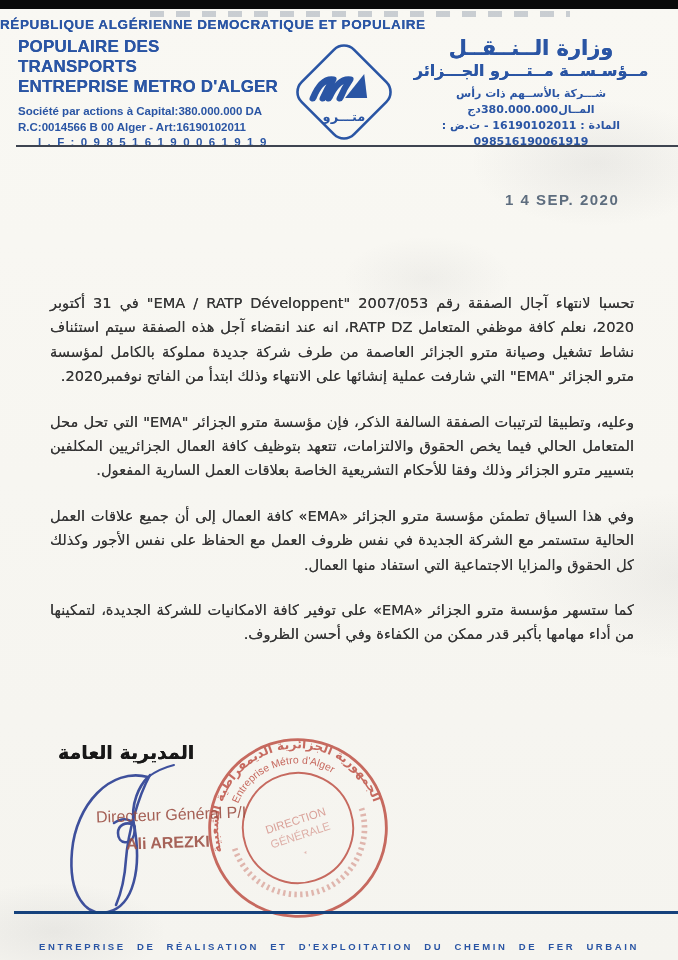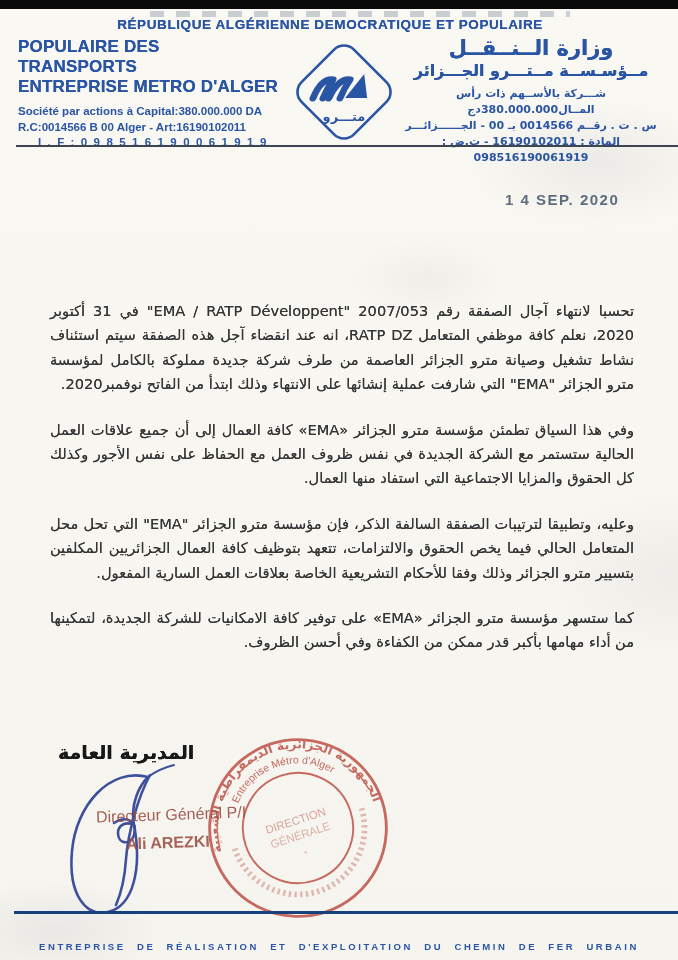--- a/index.html
+++ b/index.html
@@ -10,21 +10,21 @@
       radial-gradient(ellipse 120px 60px at 63% 29%, rgba(120,120,125,.07), transparent 70%),
       radial-gradient(ellipse 200px 120px at 100% 60%, rgba(120,120,125,.08), transparent 70%),
       radial-gradient(ellipse 160px 70px at 8% 97%, rgba(120,120,125,.10), transparent 70%),
       linear-gradient(#f9f8f3,#f5f4ef);
     font-family:"DejaVu Sans",sans-serif;
   }
   .abs{position:absolute;}
   .scan-bar{left:0;top:0;width:678px;height:9px;background:#0a0a0a;}
   .faint-arabic{left:150px;top:11px;width:420px;height:6px;opacity:.30;
     background:repeating-linear-gradient(90deg,#5a6b85 0 14px,transparent 14px 26px);}
-  .republic{left:0;top:17px;width:660px;text-align:center;
+  .republic{left:0;top:17px;width:660px;
     font-family:"Liberation Sans",sans-serif;font-weight:bold;font-size:13.5px;
     color:#2a55a4;letter-spacing:.6px;text-shadow:0 0 .4px #2a55a4;}
   
   .hleft{left:18px;top:37px;width:262px;color:#2a55a4;font-family:"Liberation Sans",sans-serif;}
   .hleft .big{font-size:17px;font-weight:bold;line-height:20px;letter-spacing:.2px;text-shadow:0 0 .5px #2a55a4;}
   .hleft .small{font-size:11.5px;font-weight:bold;line-height:15.5px;}
   .hleft .gap{height:7px;}
   .hleft .spread{letter-spacing:1.6px;margin-left:20px;}
   
   .hright{right:16px;top:36px;width:262px;direction:rtl;text-align:center;color:#2a55a4;}
@@ -32,21 +32,21 @@
   .hright .l2{font-size:16px;font-weight:bold;line-height:21px;text-shadow:0 0 .5px #2a55a4;}
   .hright .sm{font-size:11px;font-weight:bold;line-height:16px;}
   .hdivider{left:16px;top:145px;width:662px;height:2px;background:#3e4450;}
   .date-stamp{left:505px;top:191px;color:#44566b;font-family:"Liberation Sans",sans-serif;
     font-size:15px;font-weight:bold;letter-spacing:1.5px;opacity:.85;}
   .memo-title{left:244px;top:186px;width:210px;text-align:center;direction:rtl;
     font-size:16.5px;font-weight:bold;color:#1d1d1d;text-shadow:0 0 .4px #1d1d1d;}
   
   .body{left:50px;top:287px;width:584px;direction:rtl;color:#353535;
     font-size:14.6px;line-height:24.4px;text-align:justify;}
-  .body p{margin:12px 0 21px 0;text-shadow:0 0 .3px #4a4a4a;}
+  .body p{margin:4px 0 21px 0;text-shadow:0 0 .3px #4a4a4a;}
   
   .sig-head{left:58px;top:741px;direction:rtl;font-size:19px;font-weight:bold;color:#181818;
     text-shadow:0 0 .5px #181818;}
   .sig-role{left:96px;top:806px;transform:rotate(-2deg);color:#9c4f44;
     font-family:"Liberation Sans",sans-serif;font-size:16px;opacity:.9;}
   .sig-name{left:126px;top:834px;transform:rotate(-2deg);color:#9c4f44;
     font-family:"Liberation Sans",sans-serif;font-size:16px;font-weight:bold;opacity:.88;}
   .sign-svg{left:52px;top:763px;}
   .stamp-svg{left:203px;top:733px;mix-blend-mode:multiply;}
   
@@ -83,33 +83,32 @@
       <path d="M62,70 L76,46 L84,70 Z" fill="#2a55a4"></path>
     </g>
     <text x="60" y="93" font-size="13" font-weight="bold" fill="#2a55a4" text-anchor="middle" font-family="DejaVu Sans, sans-serif">متـــرو</text>
   </svg>
 
   <div class="abs hright">
     <div class="l1">وزارة الــنــقــل</div>
     <div class="l2">مــؤسـســة مــتـــرو الجـــزائر</div>
     <div style="height:5px"></div>
     <div class="sm">شـــركة بالأســهم ذات رأس المــال380.000.000دج</div>
-    <div class="sm">س . ت . رقــم 0014566 بـ 00 - الجــــــزائـــر</div>
     <div class="sm">المادة : 16190102011 - ت.ض : 098516190061919</div>
   </div>
 
   <div class="abs hdivider"></div>
 
   <div class="abs date-stamp">1 4 SEP. 2020</div>
 
 
   <div class="abs body">
     <p>تحسبا لانتهاء آجال الصفقة رقم 2007/053 "EMA / RATP Développent" في 31 أكتوبر 2020، نعلم كافة موظفي المتعامل RATP DZ، انه عند انقضاء آجل هذه الصفقة سيتم استئناف نشاط تشغيل وصيانة مترو الجزائر العاصمة من طرف شركة جديدة مملوكة بالكامل لمؤسسة مترو الجزائر "EMA" التي شارفت عملية إنشائها على الانتهاء وذلك ابتدأ من الفاتح نوفمبر2020.</p>
+    <p>وعليه، وتطبيقا لترتيبات الصفقة السالفة الذكر، فإن مؤسسة مترو الجزائر "EMA" التي تحل محل المتعامل الحالي فيما يخص الحقوق والالتزامات، تتعهد بتوظيف كافة العمال الجزائريين المكلفين بتسيير مترو الجزائر وذلك وفقا للأحكام التشريعية الخاصة بعلاقات العمل السارية المفعول.</p>
     <p>وفي هذا السياق تطمئن مؤسسة مترو الجزائر «EMA» كافة العمال إلى أن جميع علاقات العمل الحالية ستستمر مع الشركة الجديدة في نفس ظروف العمل مع الحفاظ على نفس الأجور وكذلك كل الحقوق والمزايا الاجتماعية التي استفاد منها العمال.</p>
-    <p>وعليه، وتطبيقا لترتيبات الصفقة السالفة الذكر، فإن مؤسسة مترو الجزائر "EMA" التي تحل محل المتعامل الحالي فيما يخص الحقوق والالتزامات، تتعهد بتوظيف كافة العمال الجزائريين المكلفين بتسيير مترو الجزائر وذلك وفقا للأحكام التشريعية الخاصة بعلاقات العمل السارية المفعول.</p>
     <p>كما ستسهر مؤسسة مترو الجزائر «EMA» على توفير كافة الامكانيات للشركة الجديدة، لتمكينها من أداء مهامها بأكبر قدر ممكن من الكفاءة وفي أحسن الظروف.</p>
   </div>
 
   <div class="abs sig-head">المديرية العامة</div>
 
   <svg class="abs sign-svg" width="150" height="160" viewBox="0 0 150 160">
     <g fill="none" stroke="#2b3f94" stroke-width="2.6" stroke-linecap="round" opacity=".9">
       <path d="M96,14 C58,4 24,42 20,88 C16,132 34,154 56,149 C82,143 90,104 82,62 C78,40 88,22 96,14 Z"></path>
       <path d="M98,12 C86,34 76,70 74,96 C73,112 70,128 64,142"></path>
       <path d="M62,60 C74,52 86,58 82,72 C79,82 66,82 66,70 C66,62 74,58 82,62"></path>

